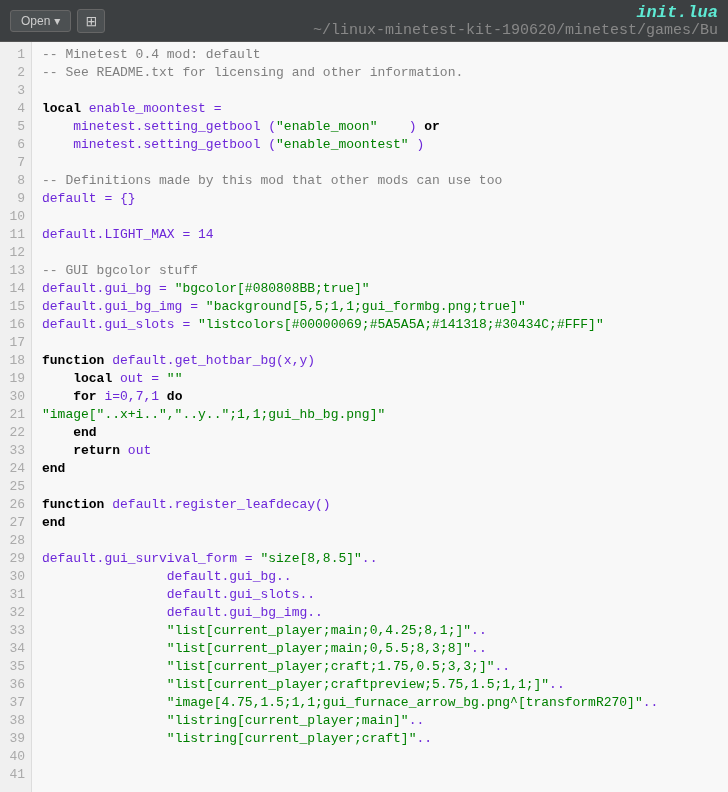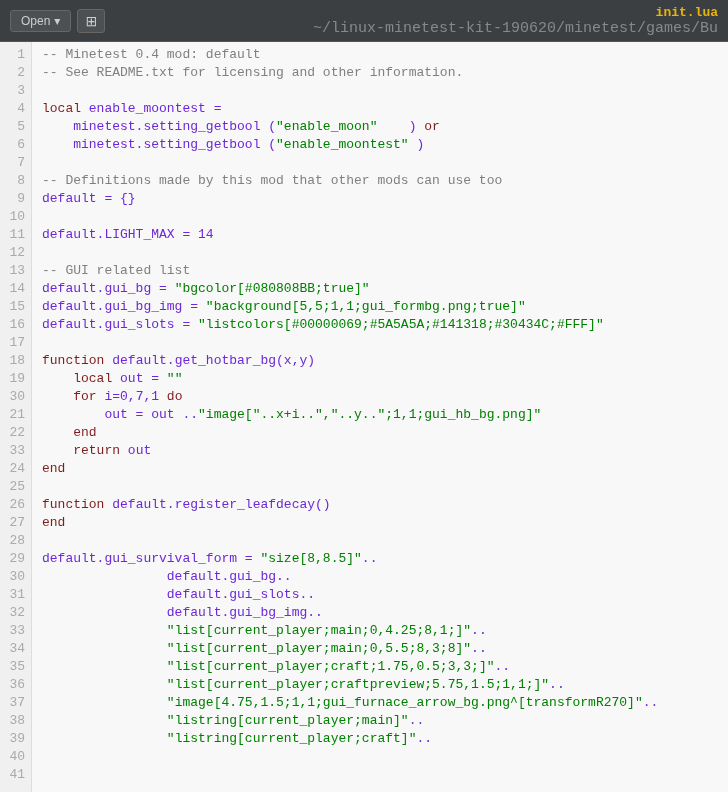--- a/index.html
+++ b/index.html
@@ -54,23 +54,24 @@
       padding: 3px 7px;
       font-size: 14px;
       cursor: pointer;
     }
 
     .title-bar-right {
       text-align: right;
     }
 
     .file-name {
-      color: #eab308;
-      font-size: 13px;
+      color: #5eead4;
+      font-size: 17px;
       font-weight: bold;
+      font-style: italic;
     }
 
     .file-path {
       color: #888;
       font-size: 15px;
     }
 
     .editor-area {
       background: #f8f8f8;
       height: calc(792px - 38px);
@@ -109,21 +110,21 @@
     .code-line {
       height: 18px;
       white-space: pre;
       display: flex;
       align-items: center;
       font-size: 13px;
       color: #333;
     }
 
     .c-comment { color: #808080; }
-    .c-keyword { color: #7f1d1d; font-weight: normal; }
+    .c-keyword { color: #000000; font-weight: bold; }
     .c-string { color: #008000; }
     .c-normal { color: #6d28d9; }
   </style>
 </head>
 <body>
 
 <div class="title-bar">
   <div class="title-bar-left">
     <button class="open-button">
       <span>Open</span>
@@ -189,29 +190,29 @@
       <div class="code-line">&nbsp;</div>
       <div class="code-line"><span class="c-keyword">local</span><span class="c-normal"> enable_moontest =</span></div>
       <div class="code-line"><span class="c-normal">    minetest.setting_getbool (</span><span class="c-string">"enable_moon"</span><span class="c-normal">    ) </span><span class="c-keyword">or</span></div>
       <div class="code-line"><span class="c-normal">    minetest.setting_getbool (</span><span class="c-string">"enable_moontest"</span><span class="c-normal"> )</span></div>
       <div class="code-line">&nbsp;</div>
       <div class="code-line"><span class="c-comment">-- Definitions made by this mod that other mods can use too</span></div>
       <div class="code-line"><span class="c-normal">default = {}</span></div>
       <div class="code-line">&nbsp;</div>
       <div class="code-line"><span class="c-normal">default.LIGHT_MAX = 14</span></div>
       <div class="code-line">&nbsp;</div>
-      <div class="code-line"><span class="c-comment">-- GUI related list</span></div>
+      <div class="code-line"><span class="c-comment">-- GUI bgcolor stuff</span></div>
       <div class="code-line"><span class="c-normal">default.gui_bg = </span><span class="c-string">"bgcolor[#080808BB;true]"</span></div>
       <div class="code-line"><span class="c-normal">default.gui_bg_img = </span><span class="c-string">"background[5,5;1,1;gui_formbg.png;true]"</span></div>
       <div class="code-line"><span class="c-normal">default.gui_slots = </span><span class="c-string">"listcolors[#00000069;#5A5A5A;#141318;#30434C;#FFF]"</span></div>
       <div class="code-line">&nbsp;</div>
       <div class="code-line"><span class="c-keyword">function</span><span class="c-normal"> default.get_hotbar_bg(x,y)</span></div>
       <div class="code-line"><span class="c-normal">    </span><span class="c-keyword">local</span><span class="c-normal"> out = </span><span class="c-string">""</span></div>
       <div class="code-line"><span class="c-normal">    </span><span class="c-keyword">for</span><span class="c-normal"> i=0,7,1 </span><span class="c-keyword">do</span></div>
-      <div class="code-line"><span class="c-normal">        out = out ..</span><span class="c-string">"image["..x+i..","..y..";1,1;gui_hb_bg.png]"</span></div>
+      <div class="code-line"><span class="c-string">"image["..x+i..","..y..";1,1;gui_hb_bg.png]"</span></div>
       <div class="code-line"><span class="c-normal">    </span><span class="c-keyword">end</span></div>
       <div class="code-line"><span class="c-normal">    </span><span class="c-keyword">return</span><span class="c-normal"> out</span></div>
       <div class="code-line"><span class="c-keyword">end</span></div>
       <div class="code-line">&nbsp;</div>
       <div class="code-line"><span class="c-keyword">function</span><span class="c-normal"> default.register_leafdecay()</span></div>
       <div class="code-line"><span class="c-keyword">end</span></div>
       <div class="code-line">&nbsp;</div>
       <div class="code-line"><span class="c-normal">default.gui_survival_form = </span><span class="c-string">"size[8,8.5]"</span><span class="c-normal">..</span></div>
       <div class="code-line"><span class="c-normal">                default.gui_bg..</span></div>
       <div class="code-line"><span class="c-normal">                default.gui_slots..</span></div>

